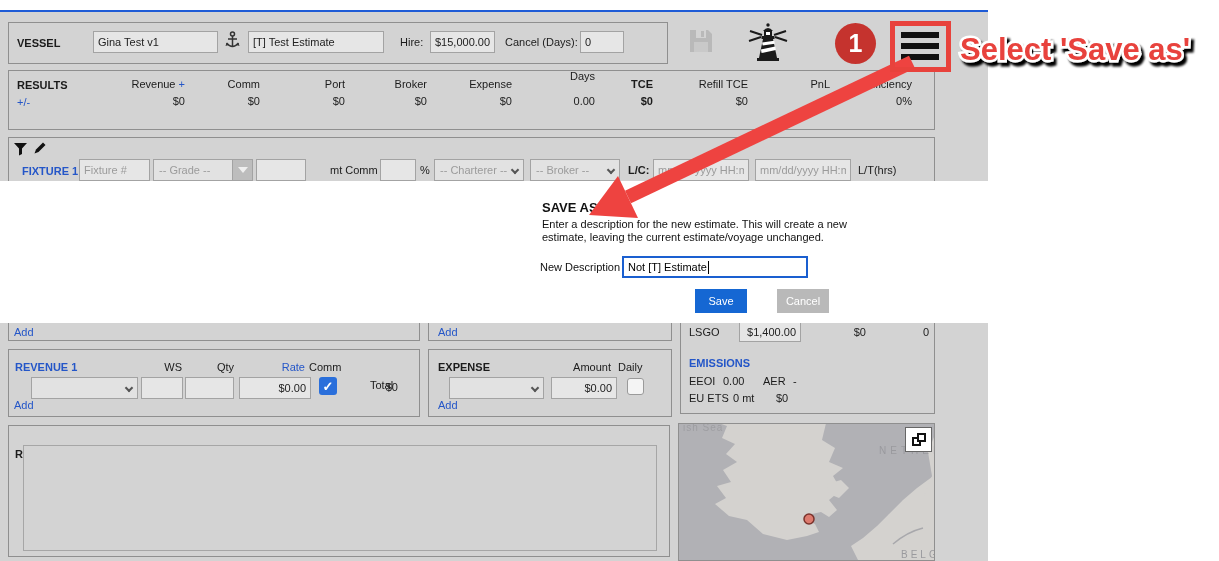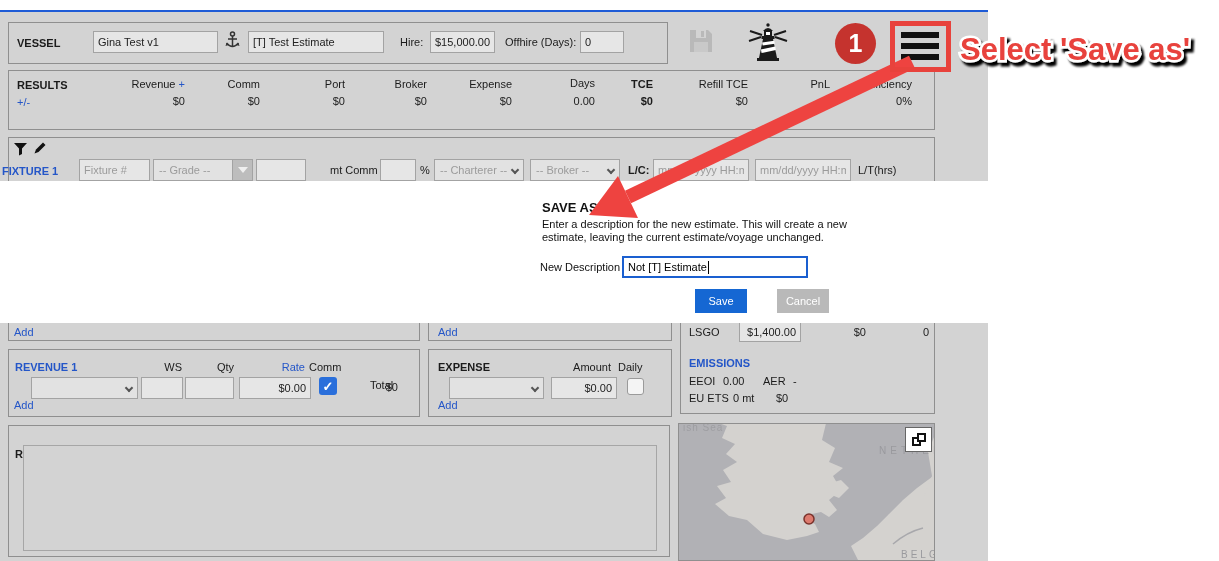--- a/index.html
+++ b/index.html
@@ -90,21 +90,21 @@
       <circle cx="7.5" cy="3" r="2" fill="none" stroke="#333" stroke-width="1.5"></circle>
       <line x1="7.5" y1="5" x2="7.5" y2="16" stroke="#333" stroke-width="1.5"></line>
       <line x1="3" y1="8" x2="12" y2="8" stroke="#333" stroke-width="1.5"></line>
       <path d="M1.5 12 Q7.5 19 13.5 12" fill="none" stroke="#333" stroke-width="1.5"></path>
       <path d="M1.5 12 l-1 3 l3 -1 z M13.5 12 l1 3 l-3 -1 z" fill="#333"></path>
     </svg>
   </span>
   <input class="fld" style="left: 248px; top: 31px; width: 136px;" value="[T] Test Estimate">
   <span class="lbl abs" style="left:400px;top:36px;">Hire:</span>
   <input class="fld rt" style="left: 430px; top: 31px; width: 65px;" value="$15,000.00">
-  <span class="lbl abs" style="left:505px;top:36px;">Offhire (Days):</span>
+  <span class="lbl abs" style="left:505px;top:36px;">Cancel (Days):</span>
   <input class="fld" style="left: 580px; top: 31px; width: 44px;" value="0">
 
   <span class="icon abs" style="left:688px;top:28px;">
     <svg width="26" height="26" viewBox="0 0 26 26">
       <path d="M2 2 h18 l4 4 v18 h-22 z" fill="#b9b9b9"></path>
       <rect x="8" y="2" width="10" height="8" fill="#d3d3d3"></rect>
       <rect x="13" y="3" width="3" height="6" fill="#b9b9b9"></rect>
       <rect x="6" y="14" width="14" height="10" fill="#c9c9c9"></rect>
     </svg>
   </span>
@@ -136,21 +136,21 @@
   <div class="panel" style="left:8px;top:70px;width:927px;height:60px;">
     <span class="lbl bold abs" style="left:8px;top:8px;">RESULTS</span>
     <span class="lbl link abs" style="left:8px;top:25px;">+/-</span>
   </div>
 
   <span class="rcell" style="left:95px;top:78px;"><span>Revenue</span> <span class="blue">+</span></span>
   <span class="rcell" style="left:170px;top:78px;">Comm</span>
   <span class="rcell" style="left:255px;top:78px;">Port</span>
   <span class="rcell" style="left:337px;top:78px;">Broker</span>
   <span class="rcell" style="left:422px;top:78px;">Expense</span>
-  <span class="rcell" style="left:505px;top:77px;">Days</span>
+  <span class="rcell" style="left:505px;top:70px;">Days</span>
   <span class="rcell bold" style="left:563px;top:78px;">TCE</span>
   <span class="rcell" style="left:658px;top:78px;">Refill TCE</span>
   <span class="rcell" style="left:740px;top:78px;">PnL</span>
   <span class="rcell" style="left:822px;top:78px;">Efficiency</span>
 
   <span class="rcell" style="left:95px;top:95px;">$0</span>
   <span class="rcell" style="left:170px;top:95px;">$0</span>
   <span class="rcell" style="left:255px;top:95px;">$0</span>
   <span class="rcell" style="left:337px;top:95px;">$0</span>
   <span class="rcell" style="left:422px;top:95px;">$0</span>
@@ -164,21 +164,21 @@
   <span class="icon abs" style="left:14px;top:142px;">
     <svg width="14" height="13" viewBox="0 0 14 13">
         <polygon points="0,0 13,0 8,5.5 8,11 5,12.5 5,5.5" fill="#111"></polygon>
       </svg>
   </span>
   <span class="icon abs" style="left:33px;top:141px;">
     <svg width="14" height="14" viewBox="0 0 14 14">
         <path d="M1.5 12.5 L3 8.5 L10 1.5 L12.5 4 L5.5 11 Z" fill="#111"></path>
       </svg>
   </span>
-  <span class="lbl bold blue abs" style="left:2px;top:165px;">FIXTURE 1</span>
+  <span class="lbl bold blue abs" style="left:22px;top:165px;">FIXTURE 1</span>
   <input class="fld" style="left: 79px; top: 159px; width: 71px;" placeholder="Fixture #">
   <div class="select" style="left:153px;top:159px;width:100px;">
     <span class="ph">-- Grade --</span>
     <span class="gradebtn">
         <span class="tri"></span>
       </span>
   </div>
   <input class="fld" style="left: 256px; top: 159px; width: 50px;">
   <span class="lbl abs" style="left:330px;top:164px;">mt Comm</span>
   <input class="fld" style="left: 380px; top: 159px; width: 36px;">

